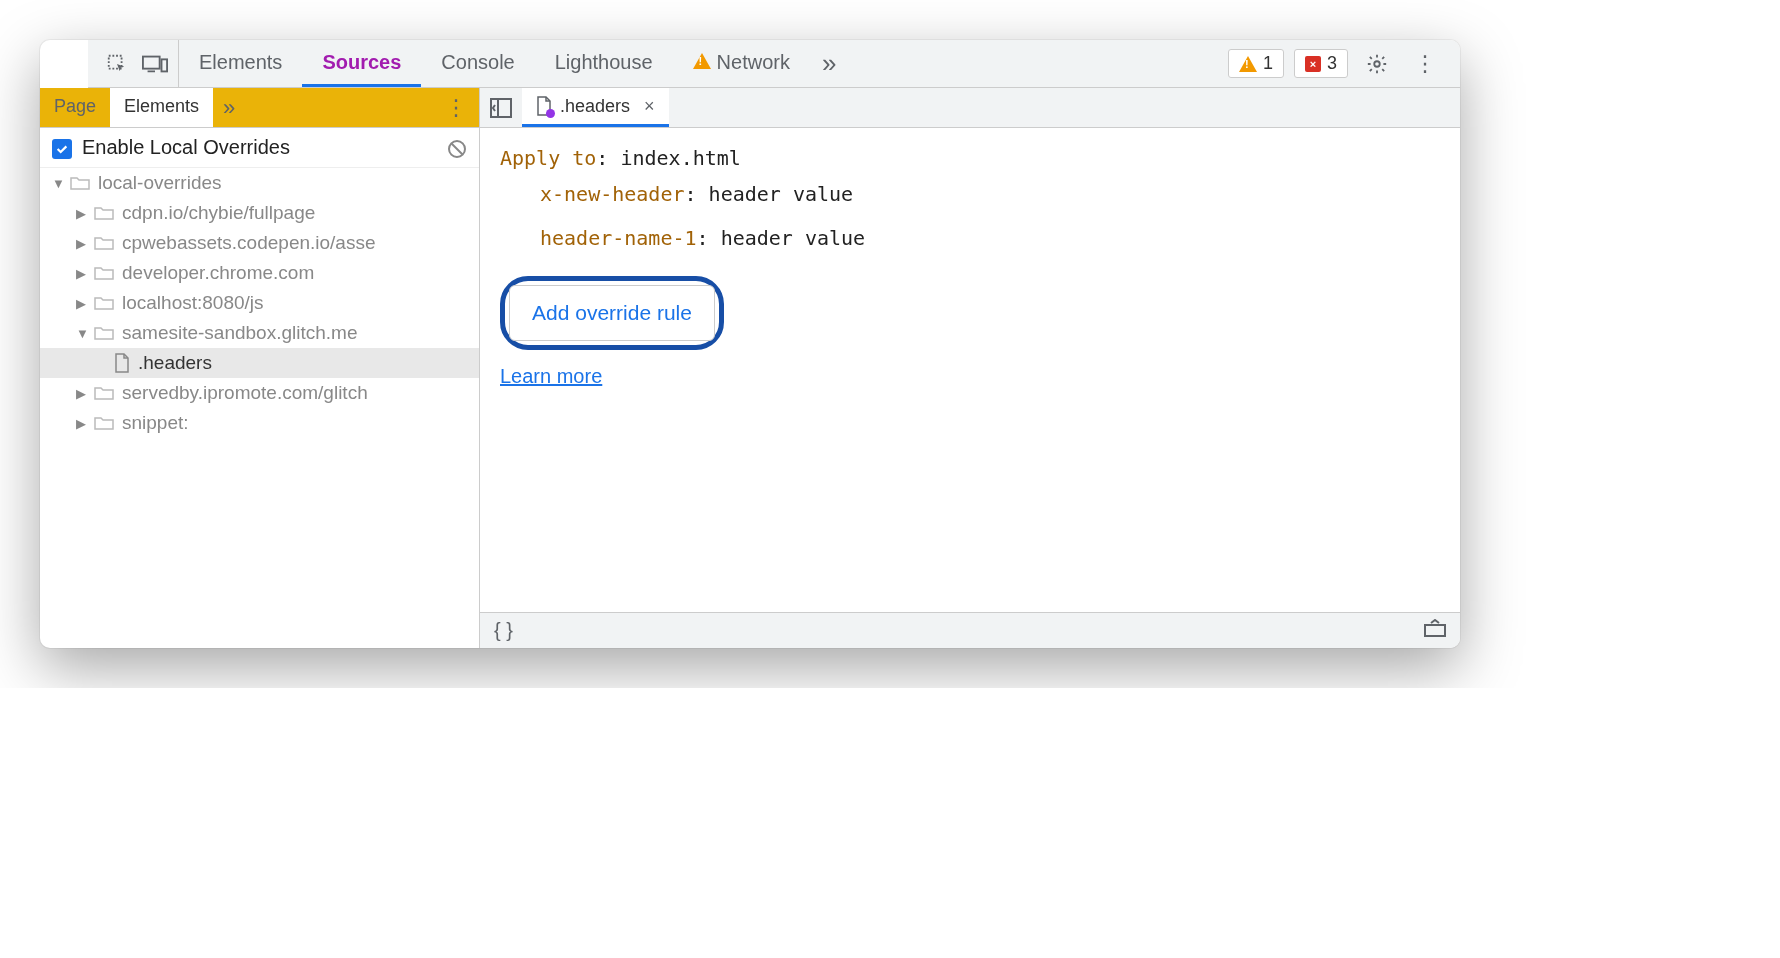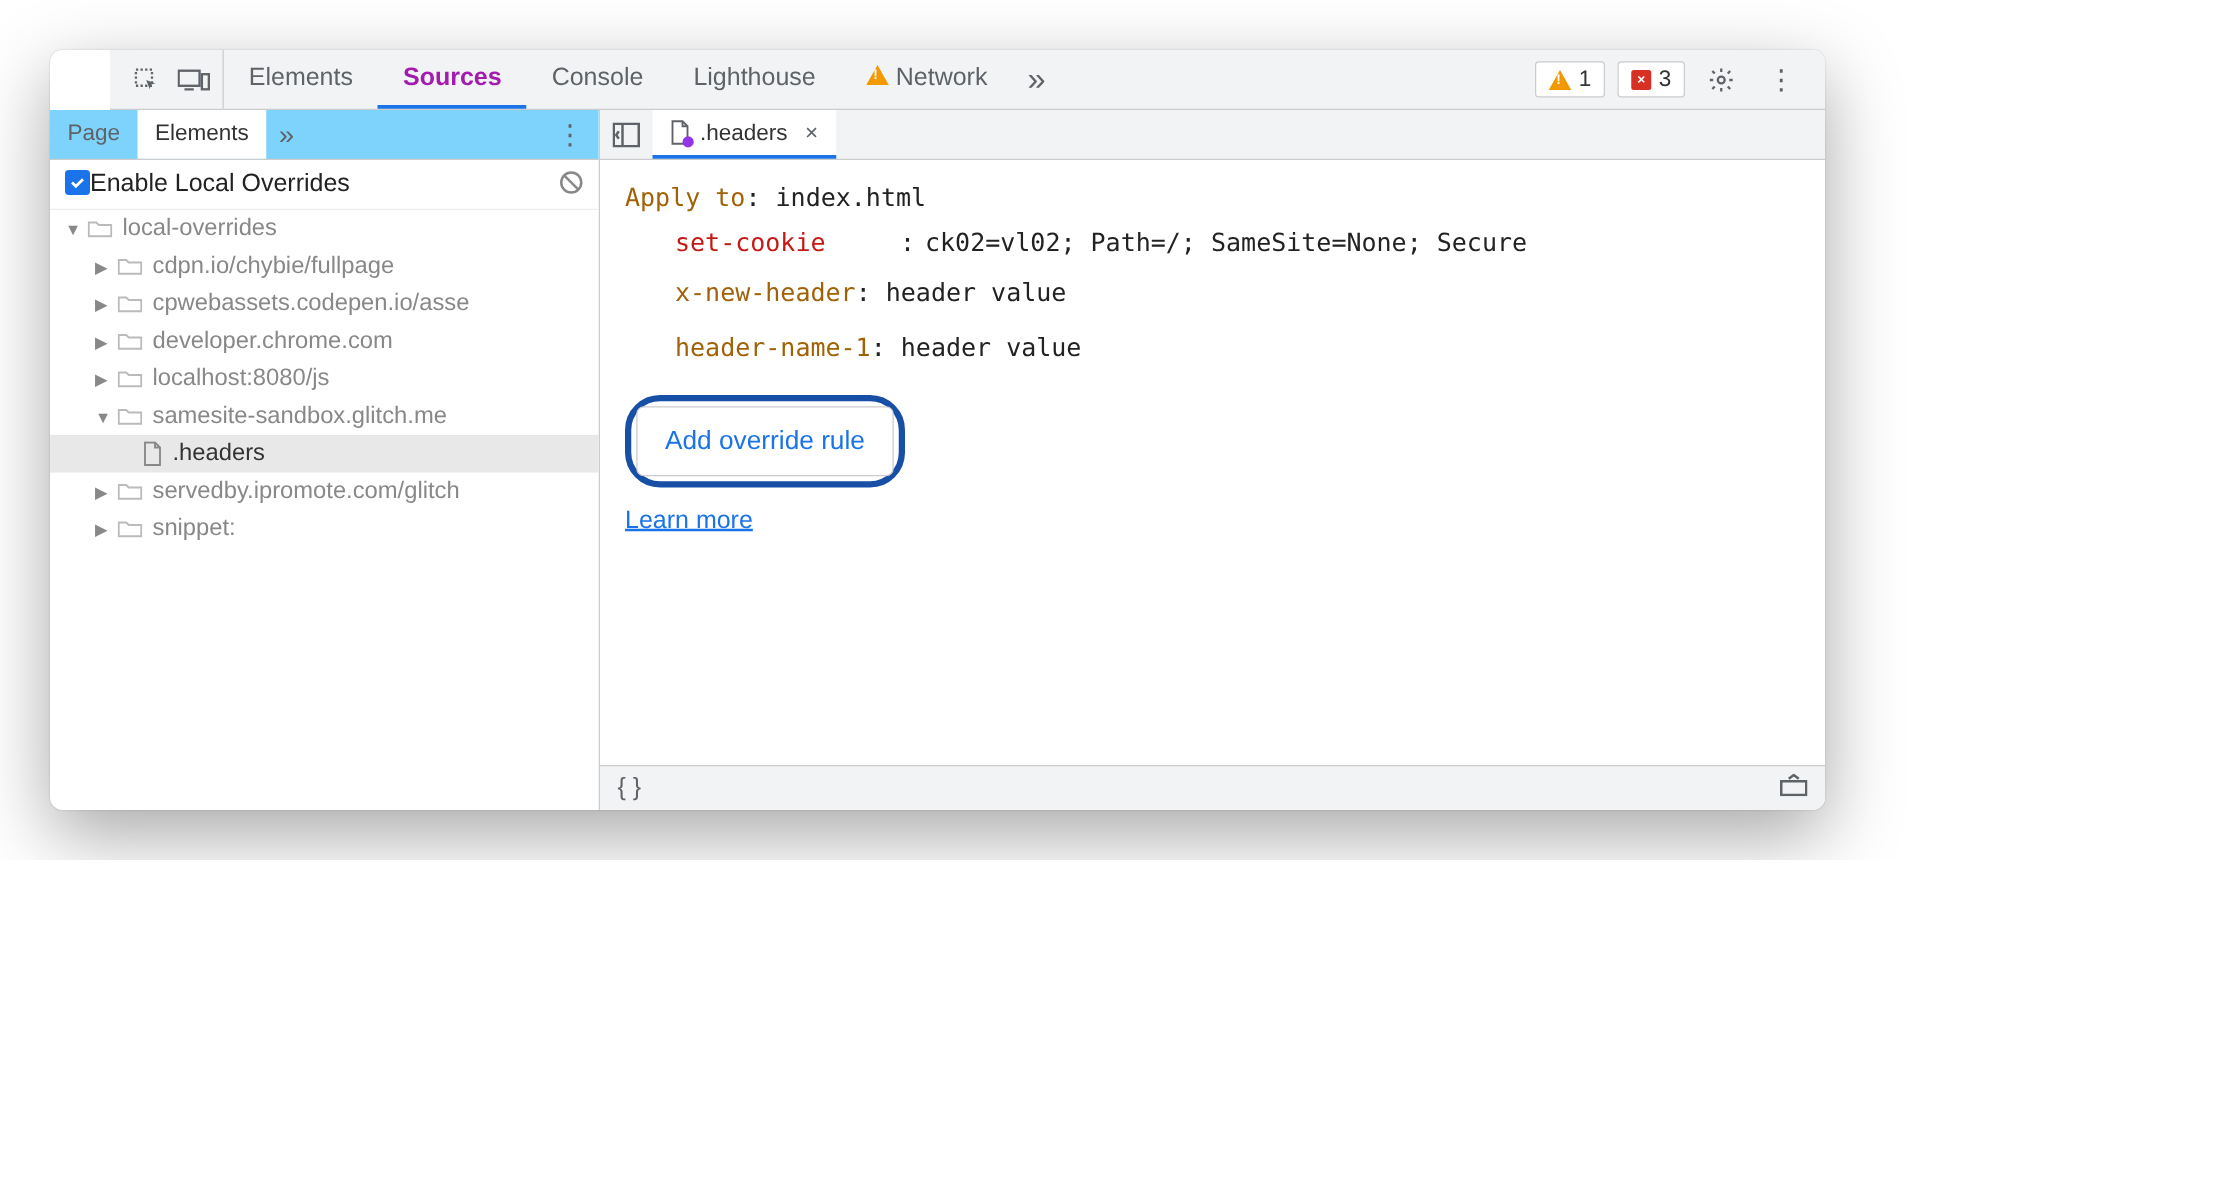--- a/index.html
+++ b/index.html
@@ -49,28 +49,28 @@
 }
 .tab.active { color: #a21caf; border-bottom-color: #1a73e8; font-weight: 700; }
 .tab .warn-ic { margin-right: 6px; }
 .toolbar .more-tabs { padding: 0 12px; font-size: 26px; color: #5f6368; cursor: pointer; display:flex; align-items:center;}
 .toolbar .right { margin-left: auto; display: flex; align-items: center; gap: 10px; padding-right: 8px; }
 .pill { display: inline-flex; align-items: center; gap: 6px; border: 1px solid #ccc; background: #fff; padding: 3px 10px; border-radius: 3px; font-size: 18px; color: #333; cursor:pointer;}
 .gear, .dots { font-size: 22px; color: #5f6368; cursor:pointer; padding: 0 8px; }
 
 .main { display: flex; height: 560px; }
 .sidebar { width: 440px; border-right: 1px solid #ccc; display: flex; flex-direction: column; overflow: hidden; }
-.side-tabs { display: flex; align-items: center; border-bottom: 1px solid #ccc; background: #7dd3fc; height: 40px; }
+.side-tabs { display: flex; align-items: center; border-bottom: 1px solid #ccc; background: #eab308; height: 40px; }
 .side-tab { padding: 0 14px; font-size: 18px; color: #5f6368; display:flex; align-items:center; height:100%; border-bottom:3px solid transparent; cursor:pointer;}
 .side-tab.active { color: #333; border-bottom-color: transparent; background:#fff; }
 .side-tabs .more { padding: 0 10px; font-size: 22px; color:#5f6368; cursor:pointer;}
 .side-tabs .spacer { flex:1; }
 .side-tabs .menu { padding: 0 12px; font-size: 22px; color:#5f6368; cursor:pointer;}
 
-.enable-row { display:flex; align-items:flex-start; padding: 8px 12px; border-bottom:1px solid #eee; gap:0; }
+.enable-row { display:flex; align-items:flex-end; padding: 8px 12px; border-bottom:1px solid #eee; gap:10px; }
 .checkbox { width:20px; height:20px; background:#1a73e8; border-radius:3px; display:flex; align-items:center; justify-content:center; cursor:pointer;}
 .checkbox svg { width:14px; height:14px; }
 .enable-row .label { font-size:20px; color:#222; }
 .enable-row .ban { margin-left:auto; color:#888; font-size:20px; cursor:pointer;}
 
 .tree { font-size: 19px; color:#888; overflow:hidden; }
 .tree-row { display:flex; align-items:center; padding: 4px 8px; white-space:nowrap; cursor:pointer;}
 .tree-row.selected { background:#e8e8e8; color:#333; }
 .tree-row .tri { width:14px; display:inline-block; color:#888; margin-right:4px; font-size:13px;}
 .tree-row .folder { width:20px; height:16px; margin-right:8px; display:inline-block; }
@@ -290,25 +290,20 @@
           </span>
           <span>.headers</span>
           <span class="close">×</span>
         </div>
       </div>
 
       <div class="content">
         <div class="row1">
           <span class="kw">Apply to</span><span>: </span><span>index.html</span>
         </div>
-        <div class="header-grid">
-          <div class="col1">set-cookie</div>
-          <div>:</div>
-          <div>ck02=vl02; Path=/; SameSite=None; Secure</div>
-        </div>
         <div class="simple-row">
           <span class="kw">x-new-header</span><span>: </span><span>header value</span>
         </div>
 
         <div class="simple-row">
           <span class="kw">header-name-1</span><span>: </span><span>header value</span>
         </div>
 
         <div class="btn-wrap">
           <div class="btn">Add override rule</div>

